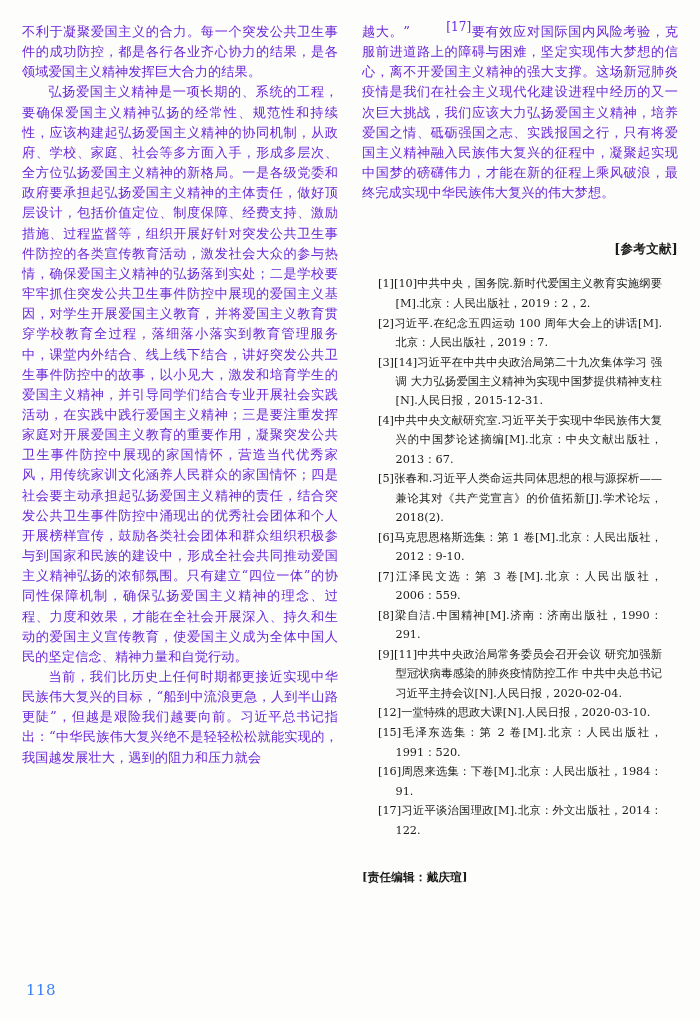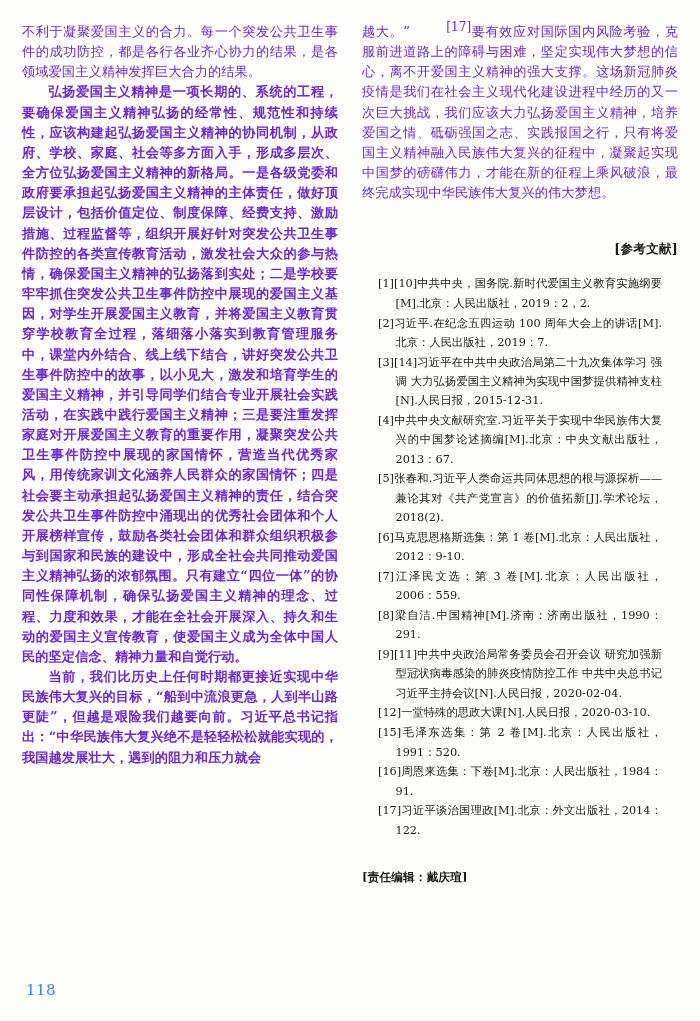--- a/index.html
+++ b/index.html
@@ -34,21 +34,20 @@
     font-size: 13.2px;
     line-height: 20.15px;
     text-align: justify;
     text-justify: inter-ideograph;
     margin: 0;
     letter-spacing: 0.1px;
     color: #6d28d9;
   }
   .indent {
     text-indent: 2em;
-    font-weight: bold;
   }
   .sup {
     font-size: 12px;
     vertical-align: super;
     line-height: 0;
     margin-left: 36px;
   }
   .ref-head {
     text-align: right;
     font-size: 12.5px;

